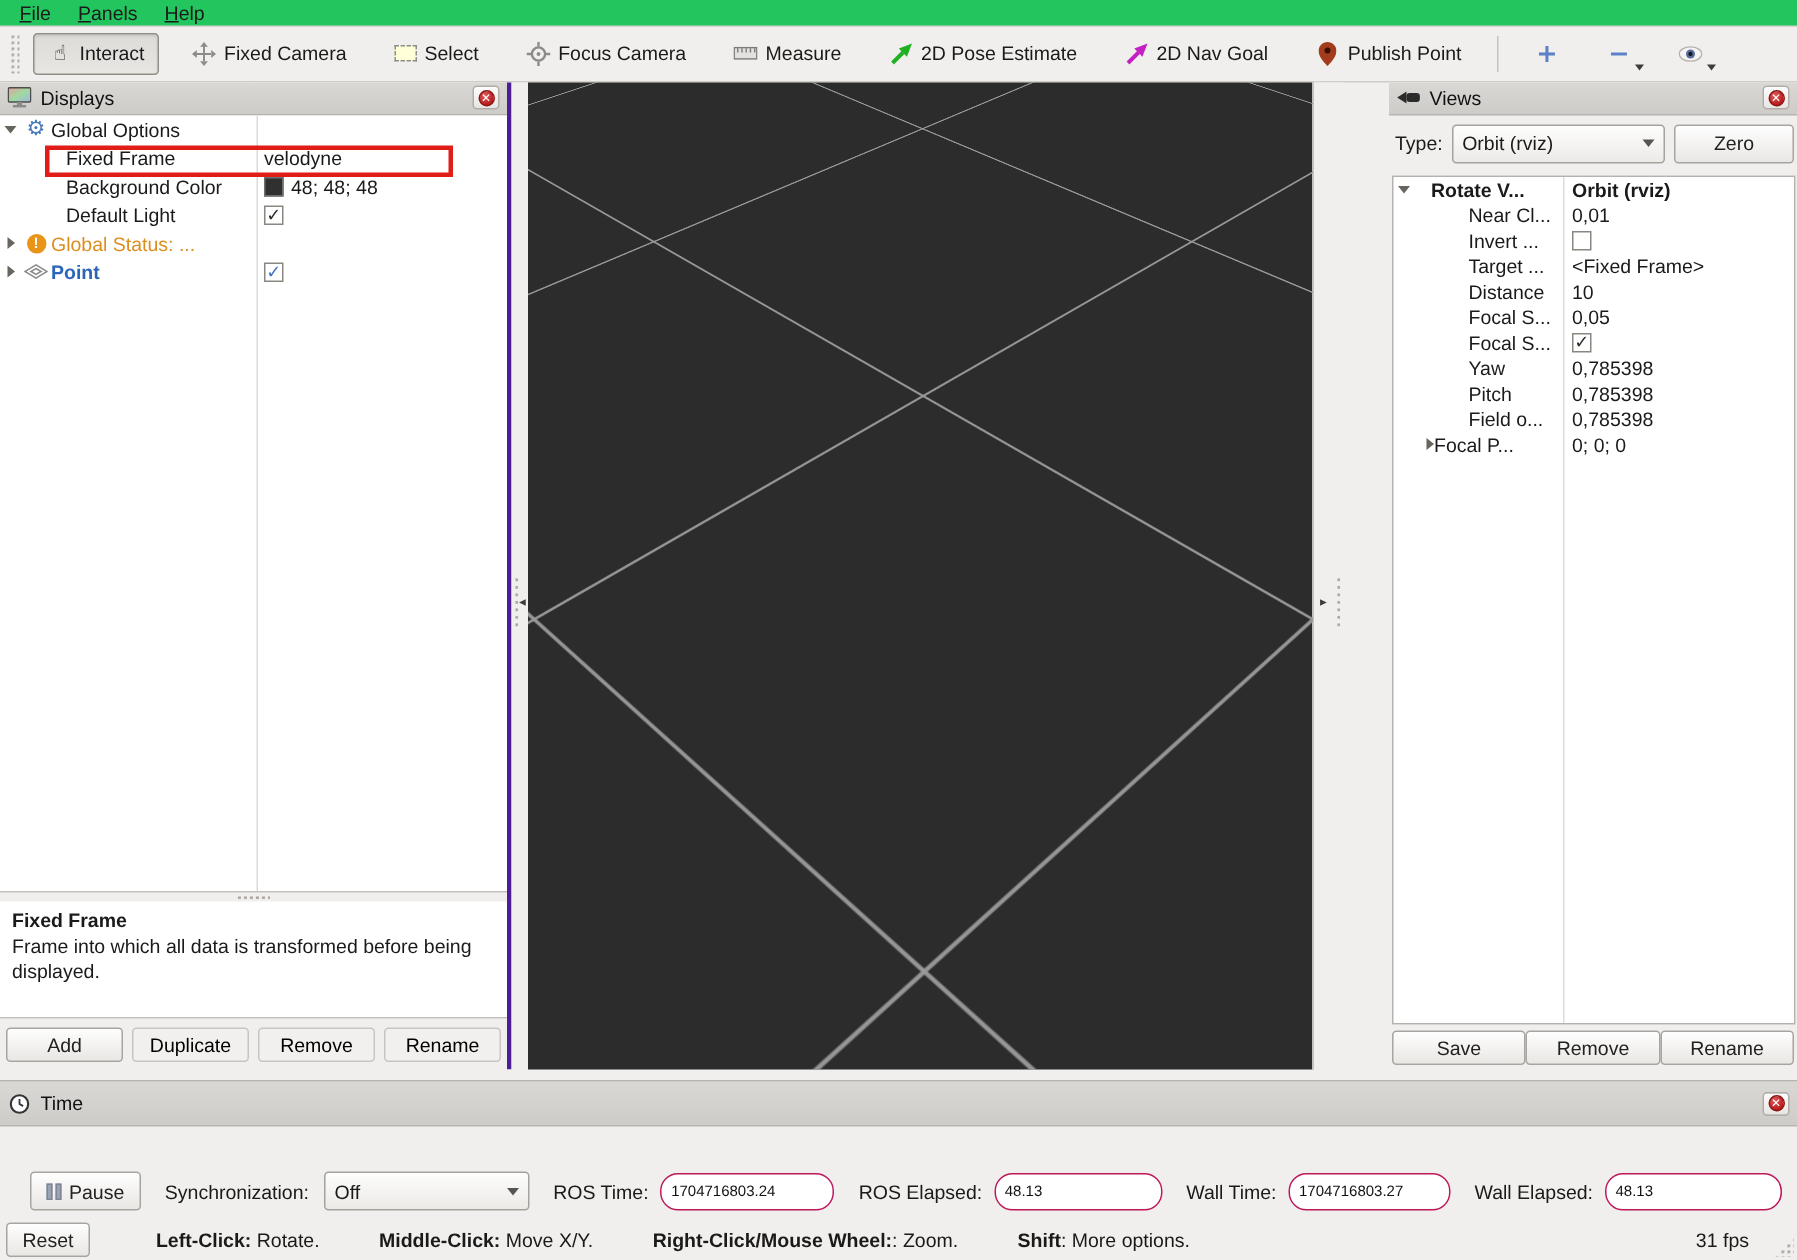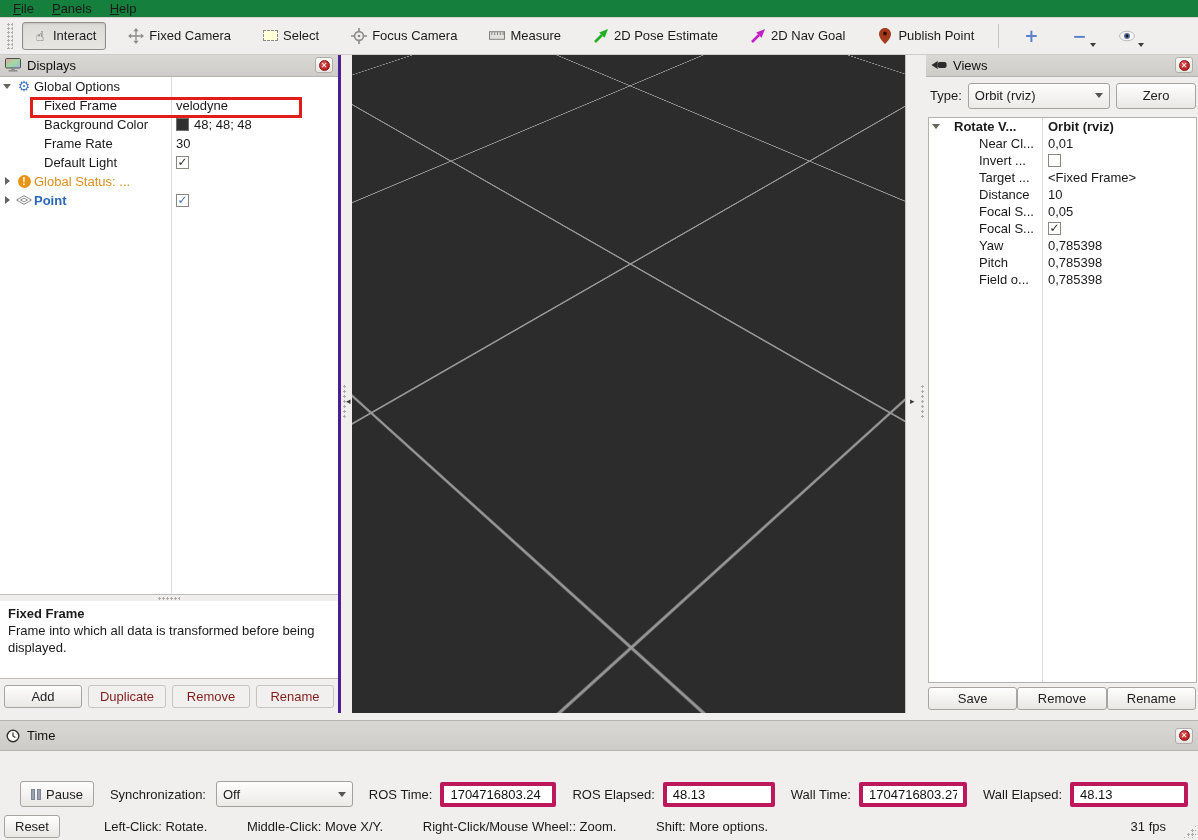--- a/index.html
+++ b/index.html
@@ -1,21 +1,21 @@
 <!DOCTYPE html>
 <html><head>
 <meta charset="utf-8">
 <style>
   * { margin:0; padding:0; box-sizing:border-box; }
   html,body { width:1198px; height:840px; }
   body { font-family:"Liberation Sans","DejaVu Sans",sans-serif; font-size:13px; color:#1a1a1a; background:#f1efed; overflow:hidden; }
   .window { width:1198px; height:840px; display:flex; flex-direction:column; background:#f1efed; }
 
   
-  .menubar { height:19px; display:flex; align-items:flex-end; padding-left:4px; background:#15803d; border-bottom:1px solid #d6d3ce; }
+  .menubar { height:19px; display:flex; align-items:flex-end; padding-left:4px; background:#22c55e; border-bottom:1px solid #d6d3ce; }
   .menu-item { padding:1px 9px; cursor:default; }
   .u { text-decoration:underline; }
 
   
   .toolbar { height:38px; display:flex; align-items:center; background:#f1efed; border-bottom:1px solid #cfccc7; padding:0 4px; }
   .grip-v { width:6px; height:26px; margin:0 3px; background-image:radial-gradient(circle at 1.5px 1.5px, #b0ada8 1px, transparent 1.2px); background-size:4px 4px; }
   .toolbtn { position:relative; display:flex; align-items:center; gap:5px; padding:5px 9px; margin:0 6px; border-radius:3px; border:1px solid transparent; white-space:nowrap; cursor:default; }
   .toolbtn.active { background:linear-gradient(#dddbd8,#e8e6e3); border:1px solid #918e88; box-shadow:inset 0 1px 2px rgba(0,0,0,.12); }
   .toolbtn .caret { position:absolute; right:0px; bottom:2px; width:0; height:0; border-left:3px solid transparent; border-right:3px solid transparent; border-top:4px solid #3c3c3c; }
   .tool-sep { width:1px; height:24px; background:#c6c3be; margin:0 8px; }
@@ -27,21 +27,21 @@
   
   .main { height:688px; display:flex; }
 
   
   .panel-header { height:22px; display:flex; align-items:center; gap:6px; padding:0 5px; background:linear-gradient(#dad8d5,#ceccc9); border-bottom:1px solid #b7b4af; }
   .panel-title { color:#111; }
   .close-btn { margin-left:auto; width:18px; height:16px; border-radius:3px; border:1px solid #b1aea9; background:linear-gradient(#fdfdfd,#e7e5e2); display:flex; align-items:center; justify-content:center; cursor:default; }
   .close-dot { width:11px; height:11px; border-radius:50%; background:radial-gradient(circle at 35% 30%, #e05b5b, #bb1f1f 70%); border:1px solid #8d1414; color:#fff; font-size:8px; font-weight:bold; line-height:9px; text-align:center; }
 
   .btn { border:1px solid #a8a5a0; border-radius:3px; background:linear-gradient(#fefefe,#e9e7e4); padding:3px 10px; font-size:13px; color:#222; text-align:center; cursor:default; }
-  .btn:disabled, .btn.disabled { color:#7f1d1d; border-color:#c8c5c0; background:#f2f0ee; }
+  .btn:disabled, .btn.disabled { color:#000000; border-color:#c8c5c0; background:#f2f0ee; }
 
   
   .displays-panel { width:341px; display:flex; flex-direction:column; background:#f1efed; border-right:3px solid #4c1d95; }
   .disp-tree { flex:1; position:relative; background:#fff; border-bottom:1px solid #c2bfba; overflow:hidden; }
   .col-divider { position:absolute; top:0; bottom:0; left:171px; width:1px; background:#dcdcdc; }
   .trow { position:relative; height:19px; display:flex; align-items:center; }
   .trow .name { white-space:nowrap; }
   .trow .val { position:absolute; left:176px; display:flex; align-items:center; gap:5px; white-space:nowrap; }
   .tri-down { width:0; height:0; border-left:4px solid transparent; border-right:4px solid transparent; border-top:5px solid #68655f; }
   .tri-right { width:0; height:0; border-top:4px solid transparent; border-bottom:4px solid transparent; border-left:5px solid #68655f; }
@@ -77,21 +77,21 @@
   
   .viewport { flex:1; position:relative; background:#2c2c2c; overflow:hidden; }
   .grid-plane { position:absolute; left:50%; top:50%; width:3000px; height:3000px;
     transform:translate(-50%,-54%) perspective(950px) rotateX(55deg) rotateZ(45deg);
     background-image:
       repeating-linear-gradient(0deg, rgba(154,154,154,.95) 0px, rgba(154,154,154,.95) 2px, transparent 2px, transparent 300px),
       repeating-linear-gradient(90deg, rgba(154,154,154,.95) 0px, rgba(154,154,154,.95) 2px, transparent 2px, transparent 300px);
   }
 
   
-  .views-panel { width:272px; display:flex; flex-direction:column; background:#f1efed; }
+  .views-panel { width:272px; display:flex; flex-direction:column; background:#f1efed;margin-left:30px; }
   .type-row { display:flex; align-items:center; gap:6px; padding:6px 2px 6px 4px; }
   .combo { display:flex; align-items:center; border:1px solid #a5a29d; border-radius:3px; background:linear-gradient(#fdfdfc,#eceae7); padding:3px 6px; height:26px; }
   .combo .combo-caret { margin-left:auto; width:0; height:0; border-left:4px solid transparent; border-right:4px solid transparent; border-top:5px solid #555; }
   .combo.grow { flex:1; }
   .zero-btn { width:80px; height:26px; }
   .views-tree { flex:1; position:relative; margin:2px 1px 0 2px; border:1px solid #b5b2ad; background:#fff; overflow:hidden; }
   .views-tree .col-divider { left:113px; }
   .vrow { position:relative; height:17px; display:flex; align-items:center; font-size:13px; }
   .vrow .name { white-space:nowrap; }
   .vrow .val { position:absolute; left:119px; display:flex; align-items:center; white-space:nowrap; }
@@ -101,26 +101,26 @@
   .views-buttons .btn { flex:1; }
 
   
   .mid-gap { height:7px; background:#f1efed; }
   .time-header { height:32px; display:flex; align-items:center; gap:6px; padding:0 5px; background:linear-gradient(#dad8d5,#ceccc9); border-top:1px solid #b7b4af; border-bottom:1px solid #b7b4af; }
   .time-row { height:40px; display:flex; align-items:center; background:#f1efed; padding:0 10px 0 20px; gap:8px;margin-top:24px; }
   .pause-btn { display:flex; align-items:center; gap:5px; height:26px; }
   .pause-bars { display:flex; gap:2px; }
   .pause-bars i { display:block; width:4px; height:11px; background:#9aa3b4; border:1px solid #7d8596; }
   .tlabel { margin-left:8px; white-space:nowrap; }
-  .tinput { height:25px; border:4px solid #be185d; border-radius:2px; background:#fff; padding:0 6px; font-size:13px; font-family:inherit; color:#111; }
+  .tinput { height:25px; border:1px solid #be185d; border-radius:12px; background:#fff; padding:0 6px; font-size:10px; font-family:inherit; color:#111; }
   .sync-combo { width:142px; margin-left:2px; }
 
   
   .statusbar { height:28px; display:flex; align-items:center; background:#f1efed; padding:0 4px; gap:8px; }
-  .statusbar .b { font-weight:normal;padding-left:36px; }
+  .statusbar .b { font-weight:bold;padding-left:36px; }
   .fps { margin-left:auto; padding-right:28px; }
   .resize-grip { position:absolute; right:2px; bottom:2px; width:13px; height:13px; background-image:radial-gradient(circle at 1.5px 1.5px, #aeaba6 1px, transparent 1.2px); background-size:4px 4px; clip-path:polygon(100% 0, 100% 100%, 0 100%); }
 </style>
 </head>
 <body>
 
 <div class="window">
 
   <div class="menubar">
     <div class="menu-item"><span class="u">F</span><span>ile</span></div>
@@ -263,24 +263,20 @@
         </div>
 
         <div class="trow indent44">
           <span class="name">Background Color</span>
           <span class="val">
               <span class="swatch" style="background:#303030"></span>
               <span>48; 48; 48</span>
             </span>
         </div>
 
-        <div class="trow indent44">
-          <span class="name">Frame Rate</span>
-          <span class="val">30</span>
-        </div>
 
         <div class="trow indent44">
           <span class="name">Default Light</span>
           <span class="val">
               <span class="checkbox">✓</span>
             </span>
         </div>
 
         <div class="trow" style="color:#dd8e20;">
           <span class="arrow-cell">
@@ -408,20 +404,27 @@
           <span class="val">0,785398</span>
         </div>
         <div class="vrow vindent">
           <span class="name">Pitch</span>
           <span class="val">0,785398</span>
         </div>
         <div class="vrow vindent">
           <span class="name">Field o...</span>
           <span class="val">0,785398</span>
         </div>
+        <div class="vrow">
+          <span class="arrow-cell" style="padding-left:24px">
+              <span class="tri-right"></span>
+            </span>
+          <span class="name" style="padding-left:3px">Focal P...</span>
+          <span class="val">0; 0; 0</span>
+        </div>
       </div>
 
       <div class="views-buttons">
         <button class="btn">Save</button>
         <button class="btn">Remove</button>
         <button class="btn">Rename</button>
       </div>
     </div>
   </div>
 

